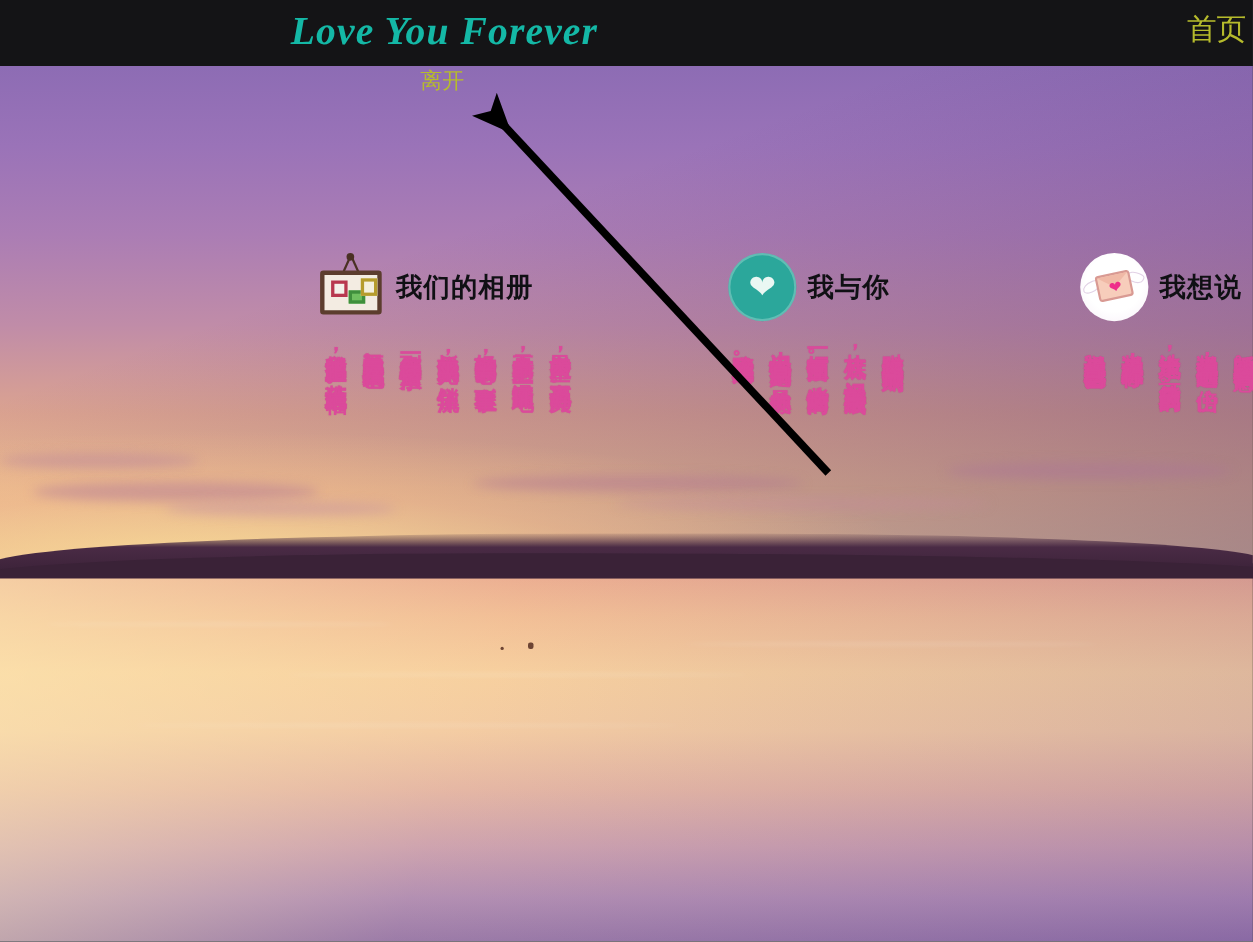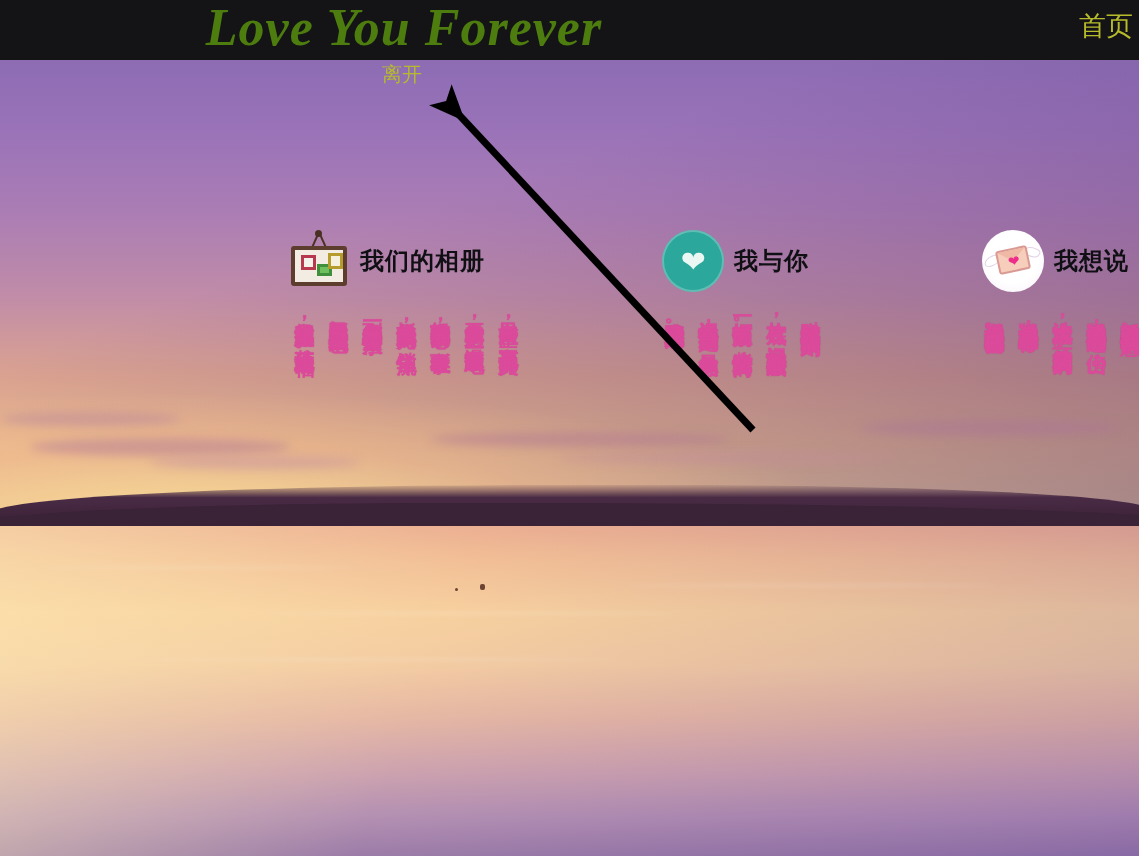--- a/index.html
+++ b/index.html
@@ -31,22 +31,22 @@
 
   #site-title {
     position: absolute;
     left: 0; top: 0;
     width: 760px;
     text-align: center;
     line-height: 56px;
     font-family: "Liberation Serif", "DejaVu Serif", serif;
     font-style: italic;
     font-weight: bold;
-    font-size: 52px;
-    color: #4d7c0f;
+    font-size: 36px;
+    color: #14b8a6;
     letter-spacing: 1px;
     white-space: nowrap;
     padding-left: 48px;
   }
 
   #home-link {
     position: absolute;
     right: 6px; top: 0;
     line-height: 52px;
     font-size: 27px;

